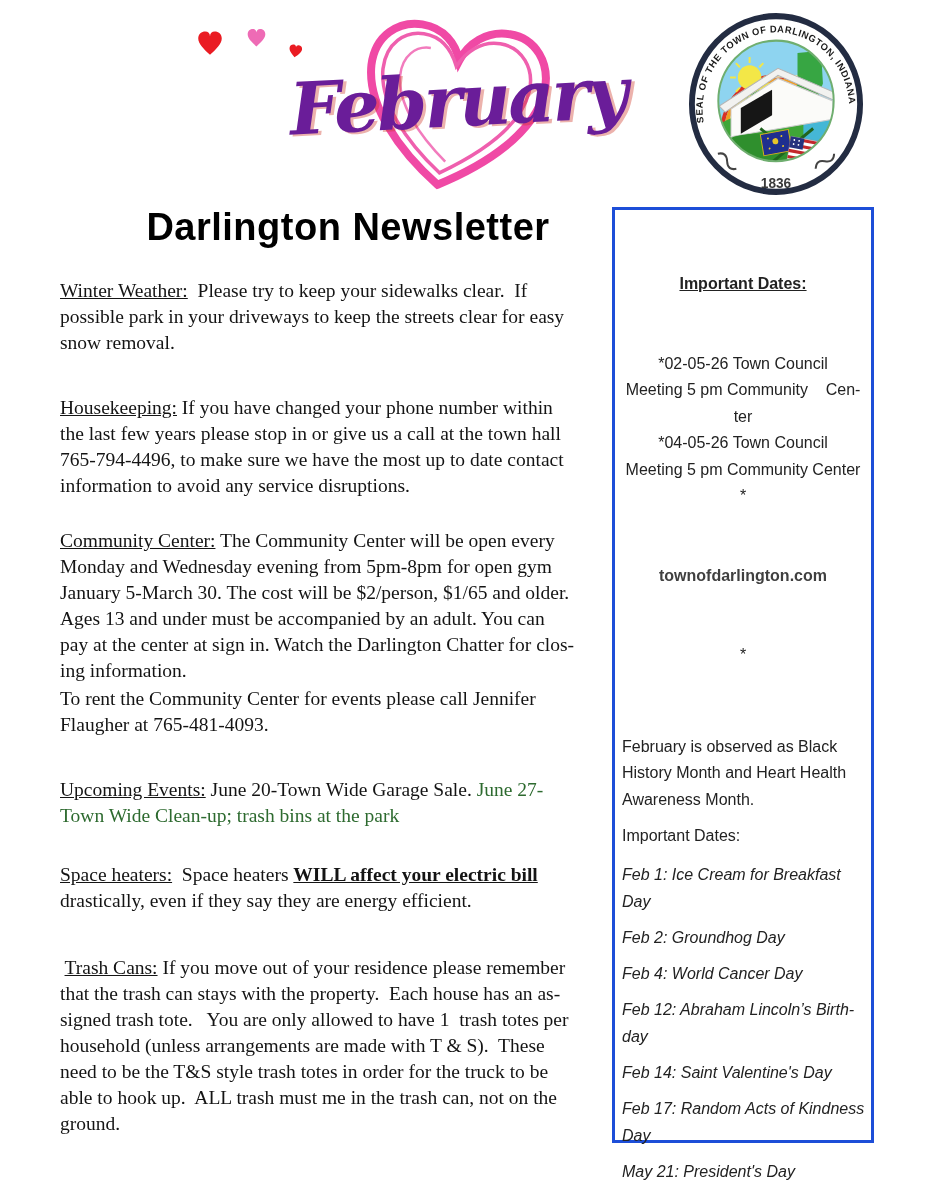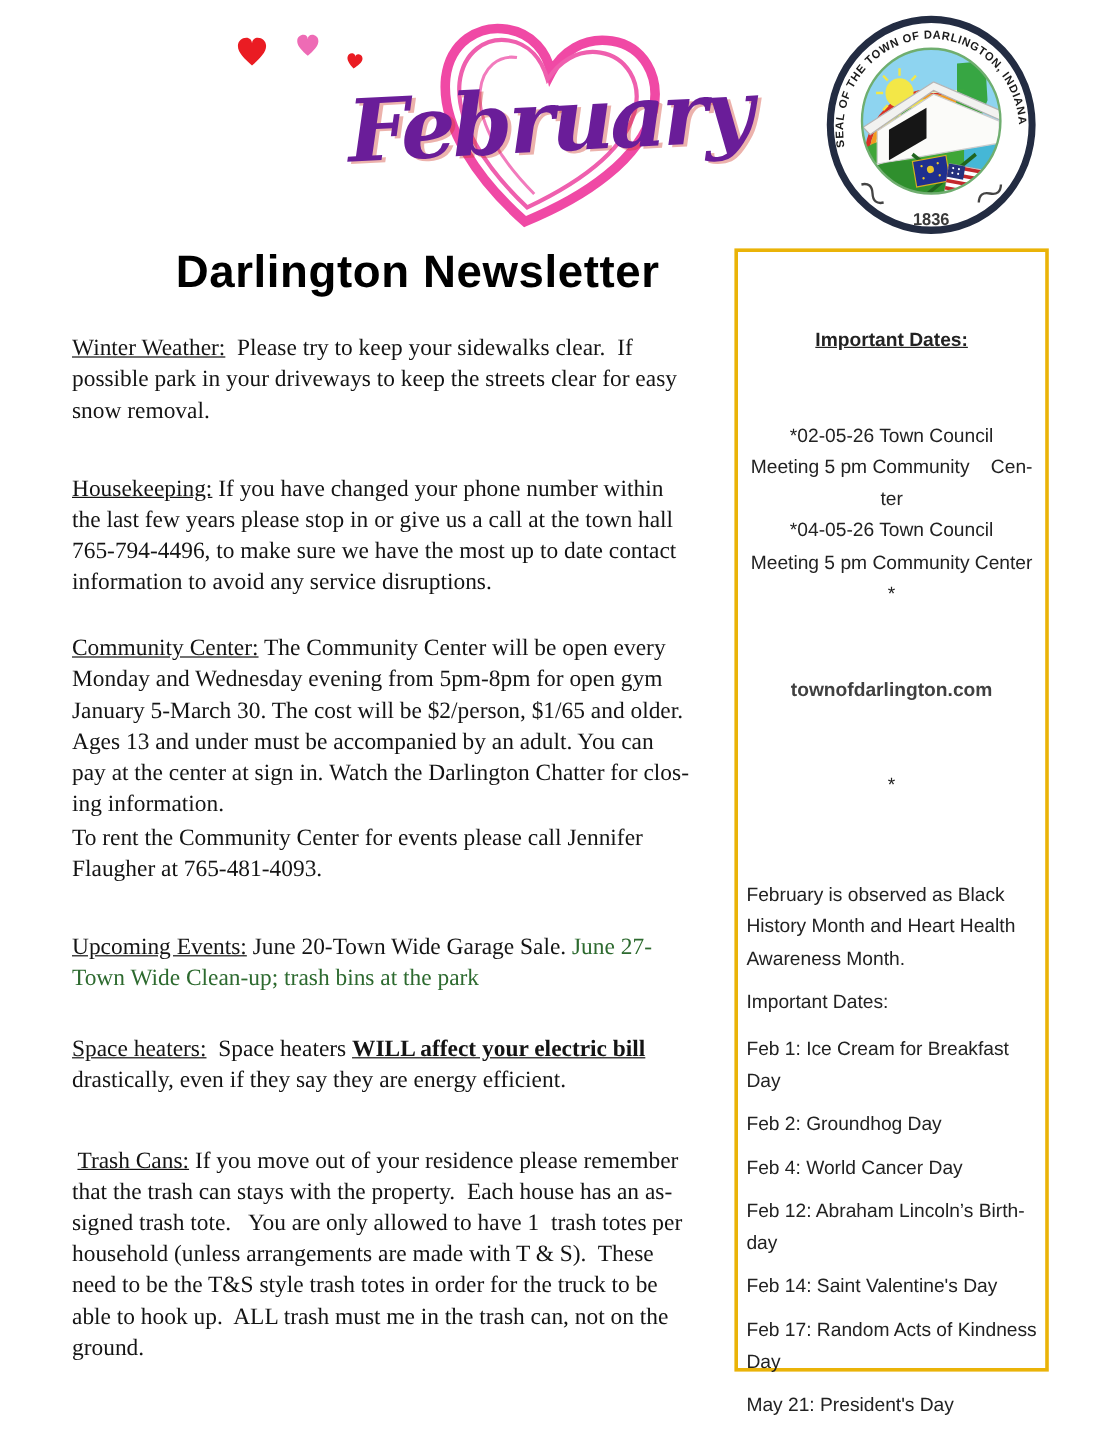--- a/index.html
+++ b/index.html
@@ -27,30 +27,30 @@
   #main-col{position:absolute;left:60px;top:278px;width:560px;height:880px;
             font-size:19.5px;line-height:26px;color:#141414;}
   .msection{position:absolute;left:0;white-space:pre;}
   .r-head{font-weight:normal;text-decoration:underline;}
   .r-boldu{font-weight:bold;text-decoration:underline;}
   .r-bold{font-weight:normal;}
   .r-green{color:#2d6a2f;}
 
   
   .sidebar{position:absolute;left:612px;top:207px;width:262px;height:936px;
-           box-sizing:border-box;border:3px solid #eab308;background:#fff;
+           box-sizing:border-box;border:3px solid #1d4ed8;background:#fff;
            font-family:"Liberation Sans",sans-serif;font-size:16px;line-height:26.5px;
            color:#222;padding:6px 7px 0 7px;}
   .sb-center{text-align:center;white-space:pre;}
   .sb-title{font-weight:bold;text-decoration:underline;margin-top:2px;}
   .sb-link{font-weight:bold;color:#404040;cursor:pointer;}
   .sb-observances{margin-top:12px;white-space:pre;}
   .sb-list-title{margin-top:10px;white-space:pre;}
   #events{margin-top:11px;}
-  .event{white-space:pre;line-height:27px;margin-bottom:9px;}
+  .event{white-space:pre;line-height:27px;margin-bottom:9px;font-style:italic;}
 </style>
 </head>
 <body>
 
 <div class="page">
 
   <div class="hero">
     <svg width="432" height="192" viewBox="0 0 432 192">
       <defs>
         <path id="hrt" d="M50,88 C28,68 8,50 8,30 C8,14 20,5 33,5 C43,5 50,12 50,22 C50,12 57,5 67,5 C80,5 92,14 92,30 C92,50 72,68 50,88 Z"></path>

